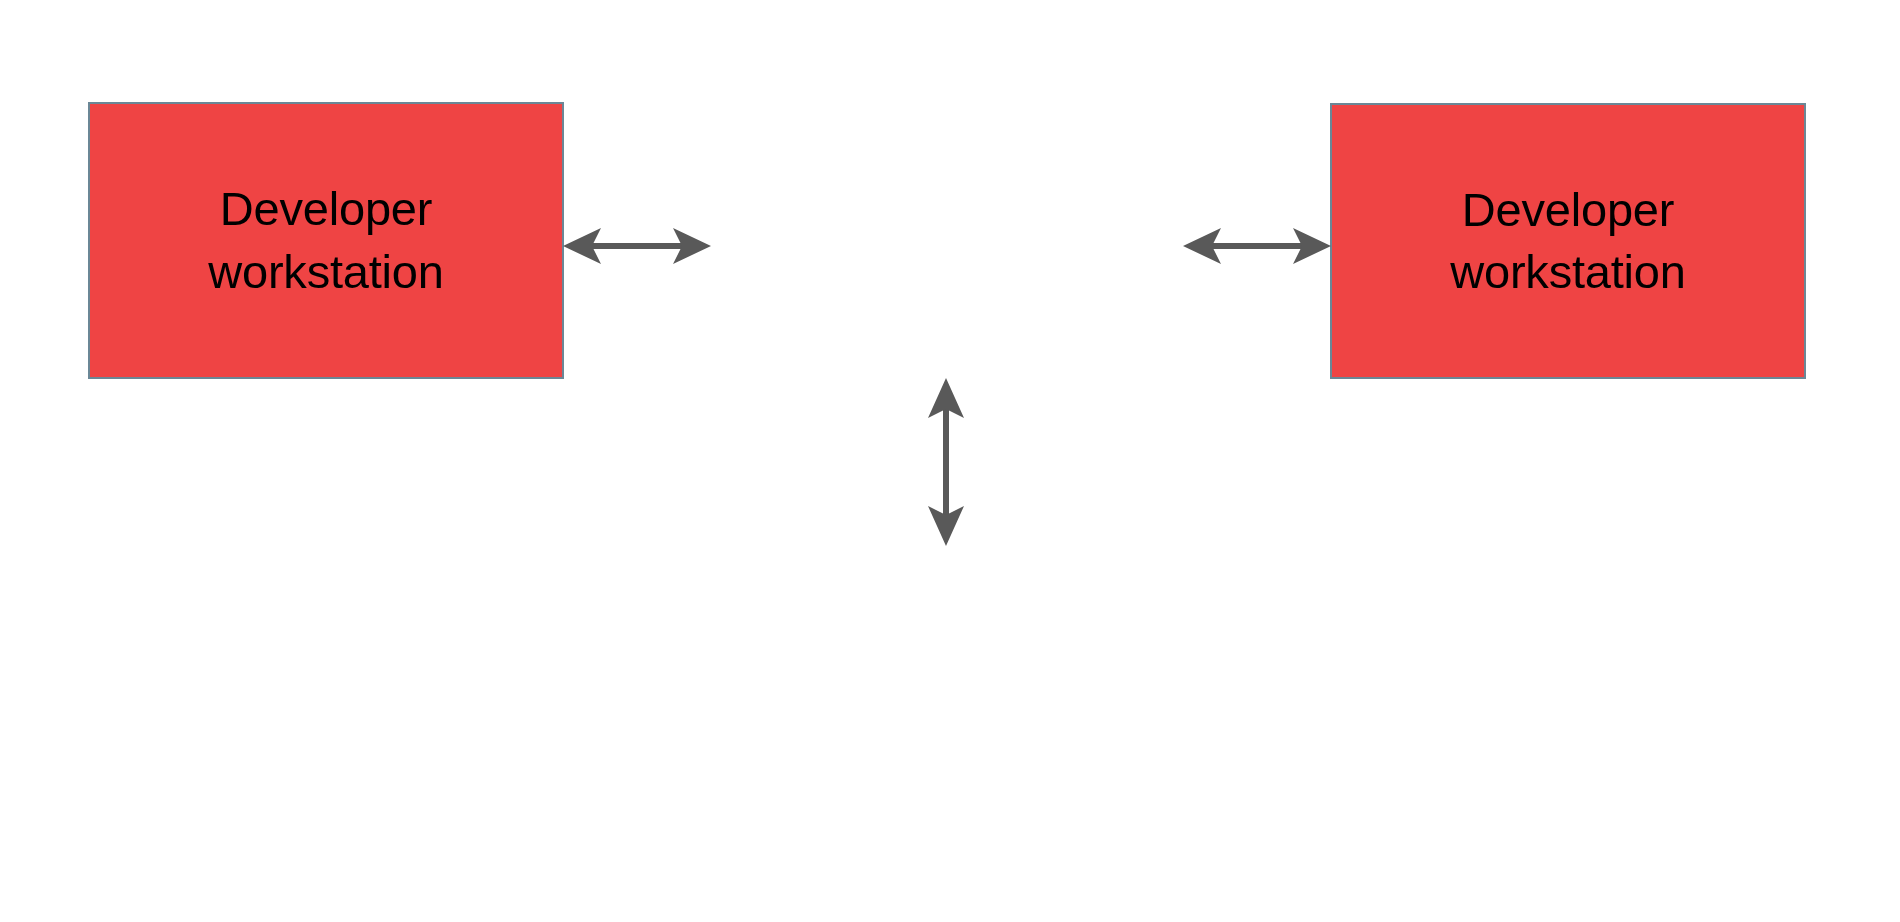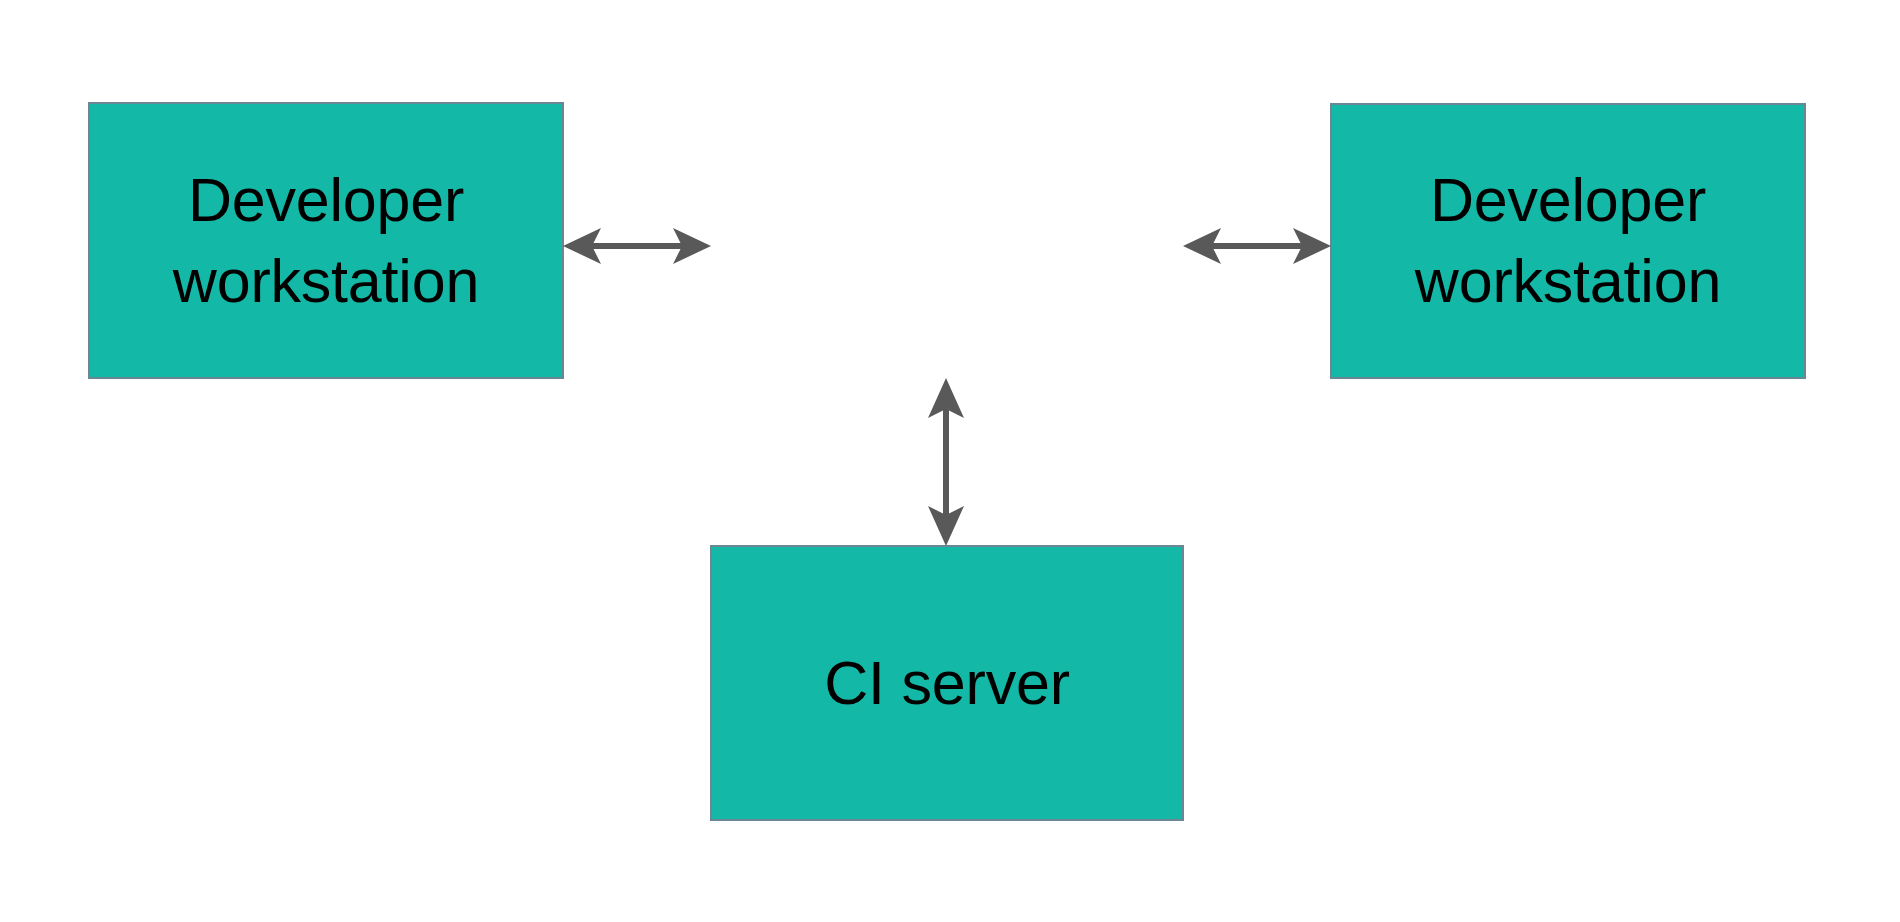--- a/index.html
+++ b/index.html
@@ -14,29 +14,29 @@
   #canvas {
     position: relative;
     width: 1900px;
     height: 922px;
     background: #ffffff;
     overflow: hidden;
   }
   .node {
     position: absolute;
     box-sizing: border-box;
-    background: #14b8a6;
+    background: #ef4444;
     border: 2px solid #6b8796;
     display: flex;
     align-items: center;
     justify-content: center;
     text-align: center;
     color: #000000;
     font-family: "Liberation Sans", sans-serif;
-    font-size: 61px;
+    font-size: 47px;
     line-height: 1.32;
     font-weight: 400;
     letter-spacing: -0.2px;
     white-space: pre-line;
     user-select: none;
   }
   .node-label {
     display: block;
     width: 115%;
   }
@@ -63,23 +63,20 @@
     <span class="node-label">Developer
 workstation</span>
   </div>
 
 
   <div class="node" id="node-dev-right">
     <span class="node-label">Developer
 workstation</span>
   </div>
 
-  <div class="node" id="node-ci">
-    <span class="node-label">CI server</span>
-  </div>
 
   <svg class="edge" id="edge-left-shared" viewBox="0 0 152 62">
     <rect x="26" y="28" width="100" height="6" fill="#595959"></rect>
     <path d="M 2 31 L 40 13 L 31 31 L 40 49 Z" fill="#595959"></path>
     <path d="M 150 31 L 112 13 L 121 31 L 112 49 Z" fill="#595959"></path>
   </svg>
 
   <svg class="edge" id="edge-shared-right" viewBox="0 0 152 62">
     <rect x="26" y="28" width="100" height="6" fill="#595959"></rect>
     <path d="M 2 31 L 40 13 L 31 31 L 40 49 Z" fill="#595959"></path>

